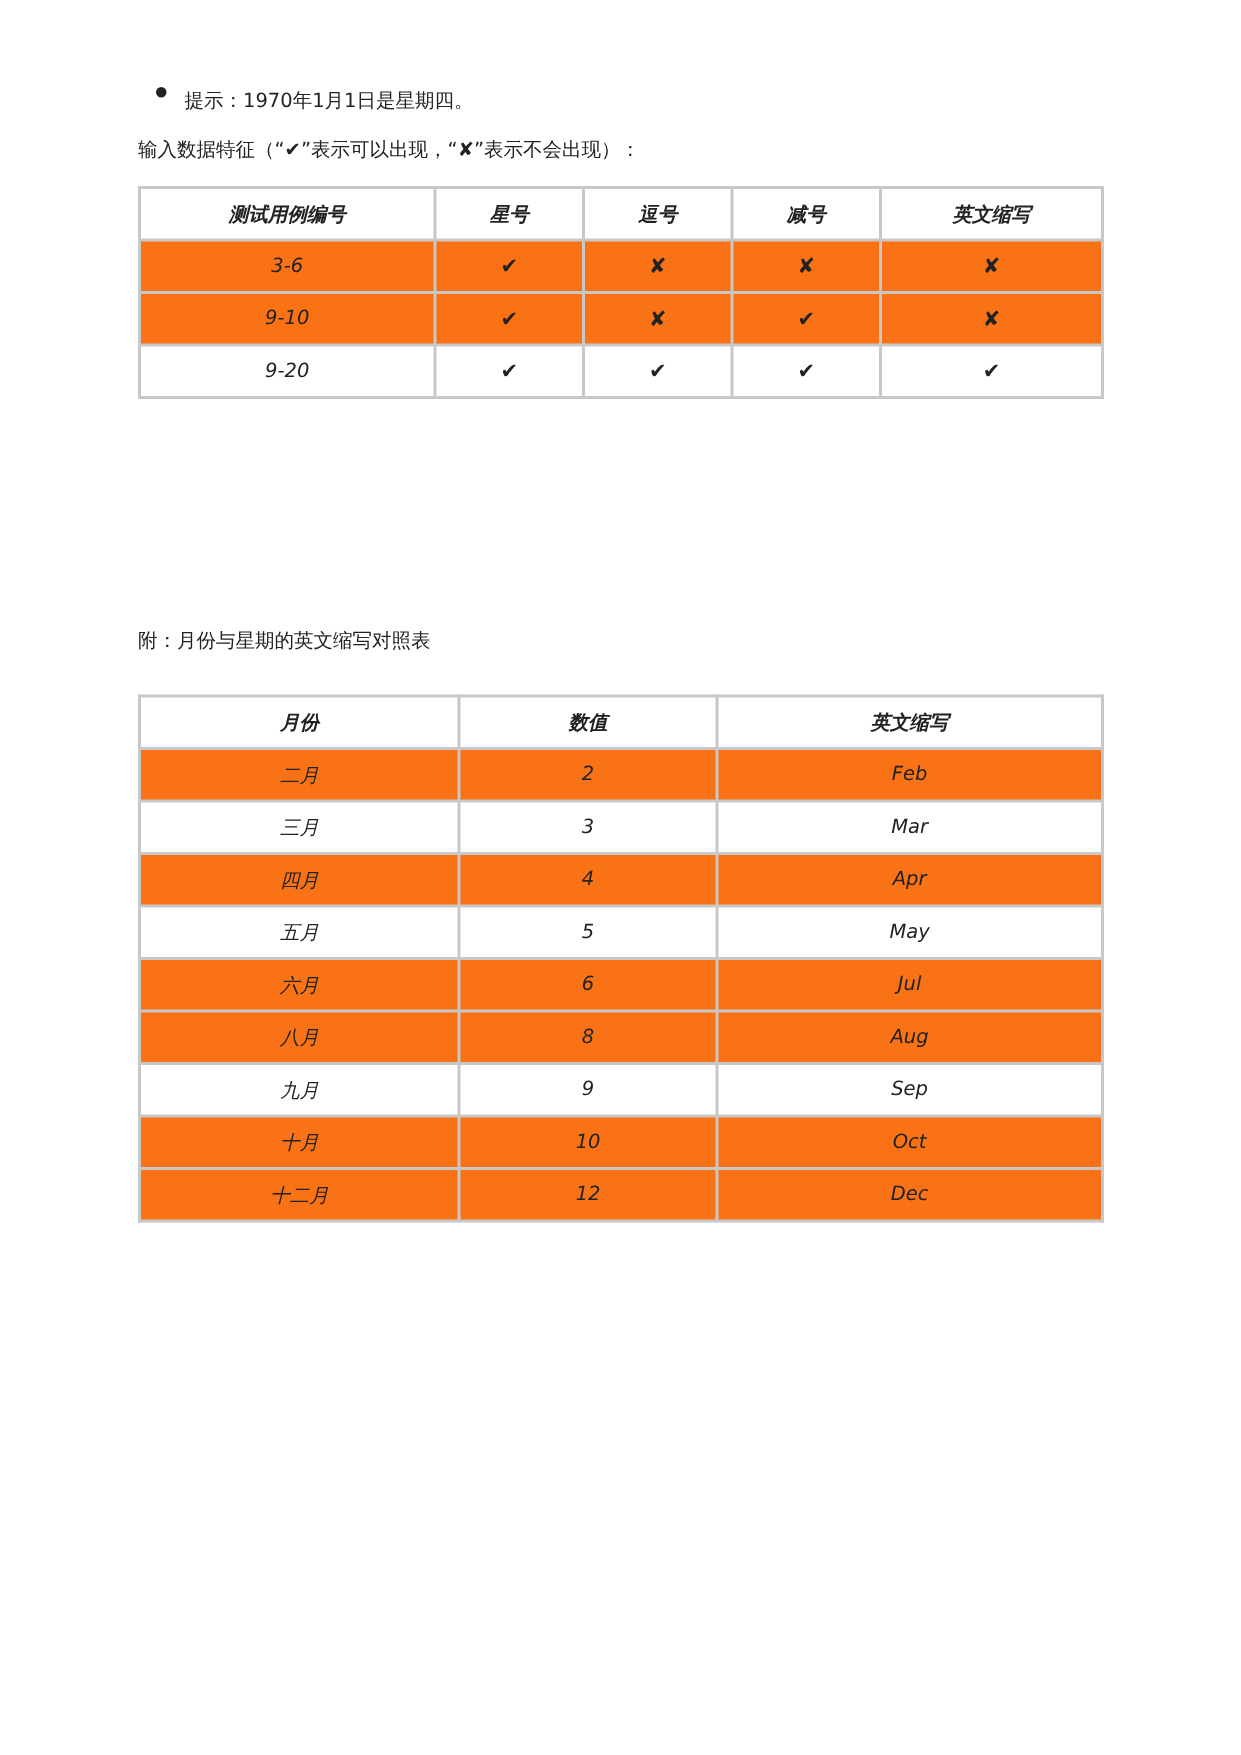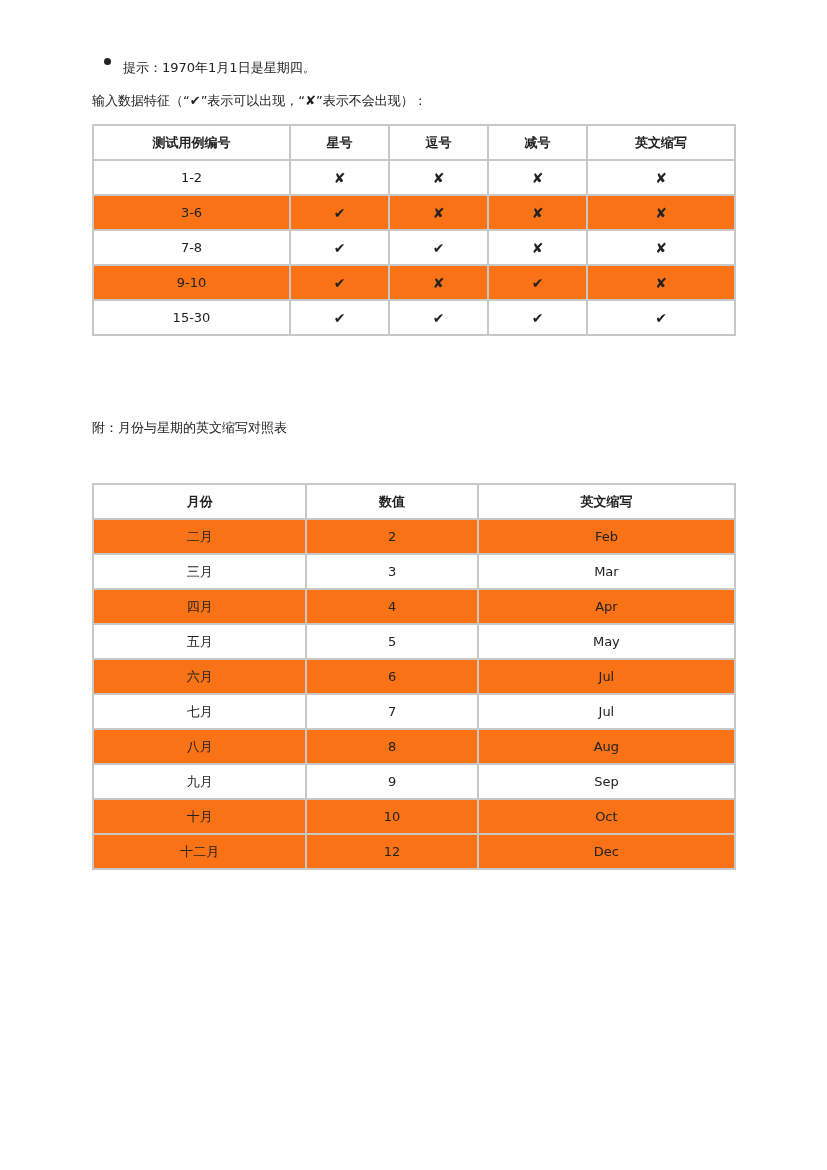--- a/index.html
+++ b/index.html
@@ -23,33 +23,34 @@
     width: 7px; height: 7px; border-radius: 50%; background: #222;
     display: inline-block; margin-right: 12px;
   }
   .caption {
     position: absolute; left: 92px; font-size: 13px; line-height: 20px;
   }
   table {
     position: absolute; left: 92px; width: 644px;
     border-collapse: collapse;
     font-size: 13px;
+    font-style: italic;
   }
   td, th {
     border: 2px solid #c8c8c8;
     text-align: center;
     padding: 0;
     height: 33px;
     font-weight: normal;
   }
   th { font-weight: bold; color: #222; }
   tr.alt td { background: #f97316; }
   .mark { font-weight: bold; font-size: 14px; }
   #t1 { top: 124px; }
-  #t2 { top: 463px; margin-top: 20px; }
+  #t2 { top: 463px; }
 </style>
 </head>
 <body>
 
 <div class="page"></div>
 
 <div class="hint">
   <span class="bullet"></span>
   <span>提示：1970年1月1日是星期四。</span>
 </div>
@@ -67,50 +68,36 @@
   <thead>
     <tr>
       <th>测试用例编号</th>
       <th>星号</th>
       <th>逗号</th>
       <th>减号</th>
       <th>英文缩写</th>
     </tr>
   </thead>
   <tbody>
-    <tr>
-      <td>1-2</td>
-      <td class="mark">✘</td>
-      <td class="mark">✘</td>
-      <td class="mark">✘</td>
-      <td class="mark">✘</td>
-    </tr>
     <tr class="alt">
       <td>3-6</td>
       <td class="mark">✔</td>
       <td class="mark">✘</td>
-      <td class="mark">✘</td>
-      <td class="mark">✘</td>
-    </tr>
-    <tr>
-      <td>7-8</td>
-      <td class="mark">✔</td>
-      <td class="mark">✔</td>
       <td class="mark">✘</td>
       <td class="mark">✘</td>
     </tr>
     <tr class="alt">
       <td>9-10</td>
       <td class="mark">✔</td>
       <td class="mark">✘</td>
       <td class="mark">✔</td>
       <td class="mark">✘</td>
     </tr>
     <tr>
-      <td>15-30</td>
+      <td>9-20</td>
       <td class="mark">✔</td>
       <td class="mark">✔</td>
       <td class="mark">✔</td>
       <td class="mark">✔</td>
     </tr>
   </tbody>
 </table>
 
 <div class="caption" style="top:418px;">附：月份与星期的英文缩写对照表</div>
 
@@ -146,25 +133,20 @@
     <tr>
       <td>五月</td>
       <td>5</td>
       <td>May</td>
     </tr>
     <tr class="alt">
       <td>六月</td>
       <td>6</td>
       <td>Jul</td>
     </tr>
-    <tr>
-      <td>七月</td>
-      <td>7</td>
-      <td>Jul</td>
-    </tr>
     <tr class="alt">
       <td>八月</td>
       <td>8</td>
       <td>Aug</td>
     </tr>
     <tr>
       <td>九月</td>
       <td>9</td>
       <td>Sep</td>
     </tr>

